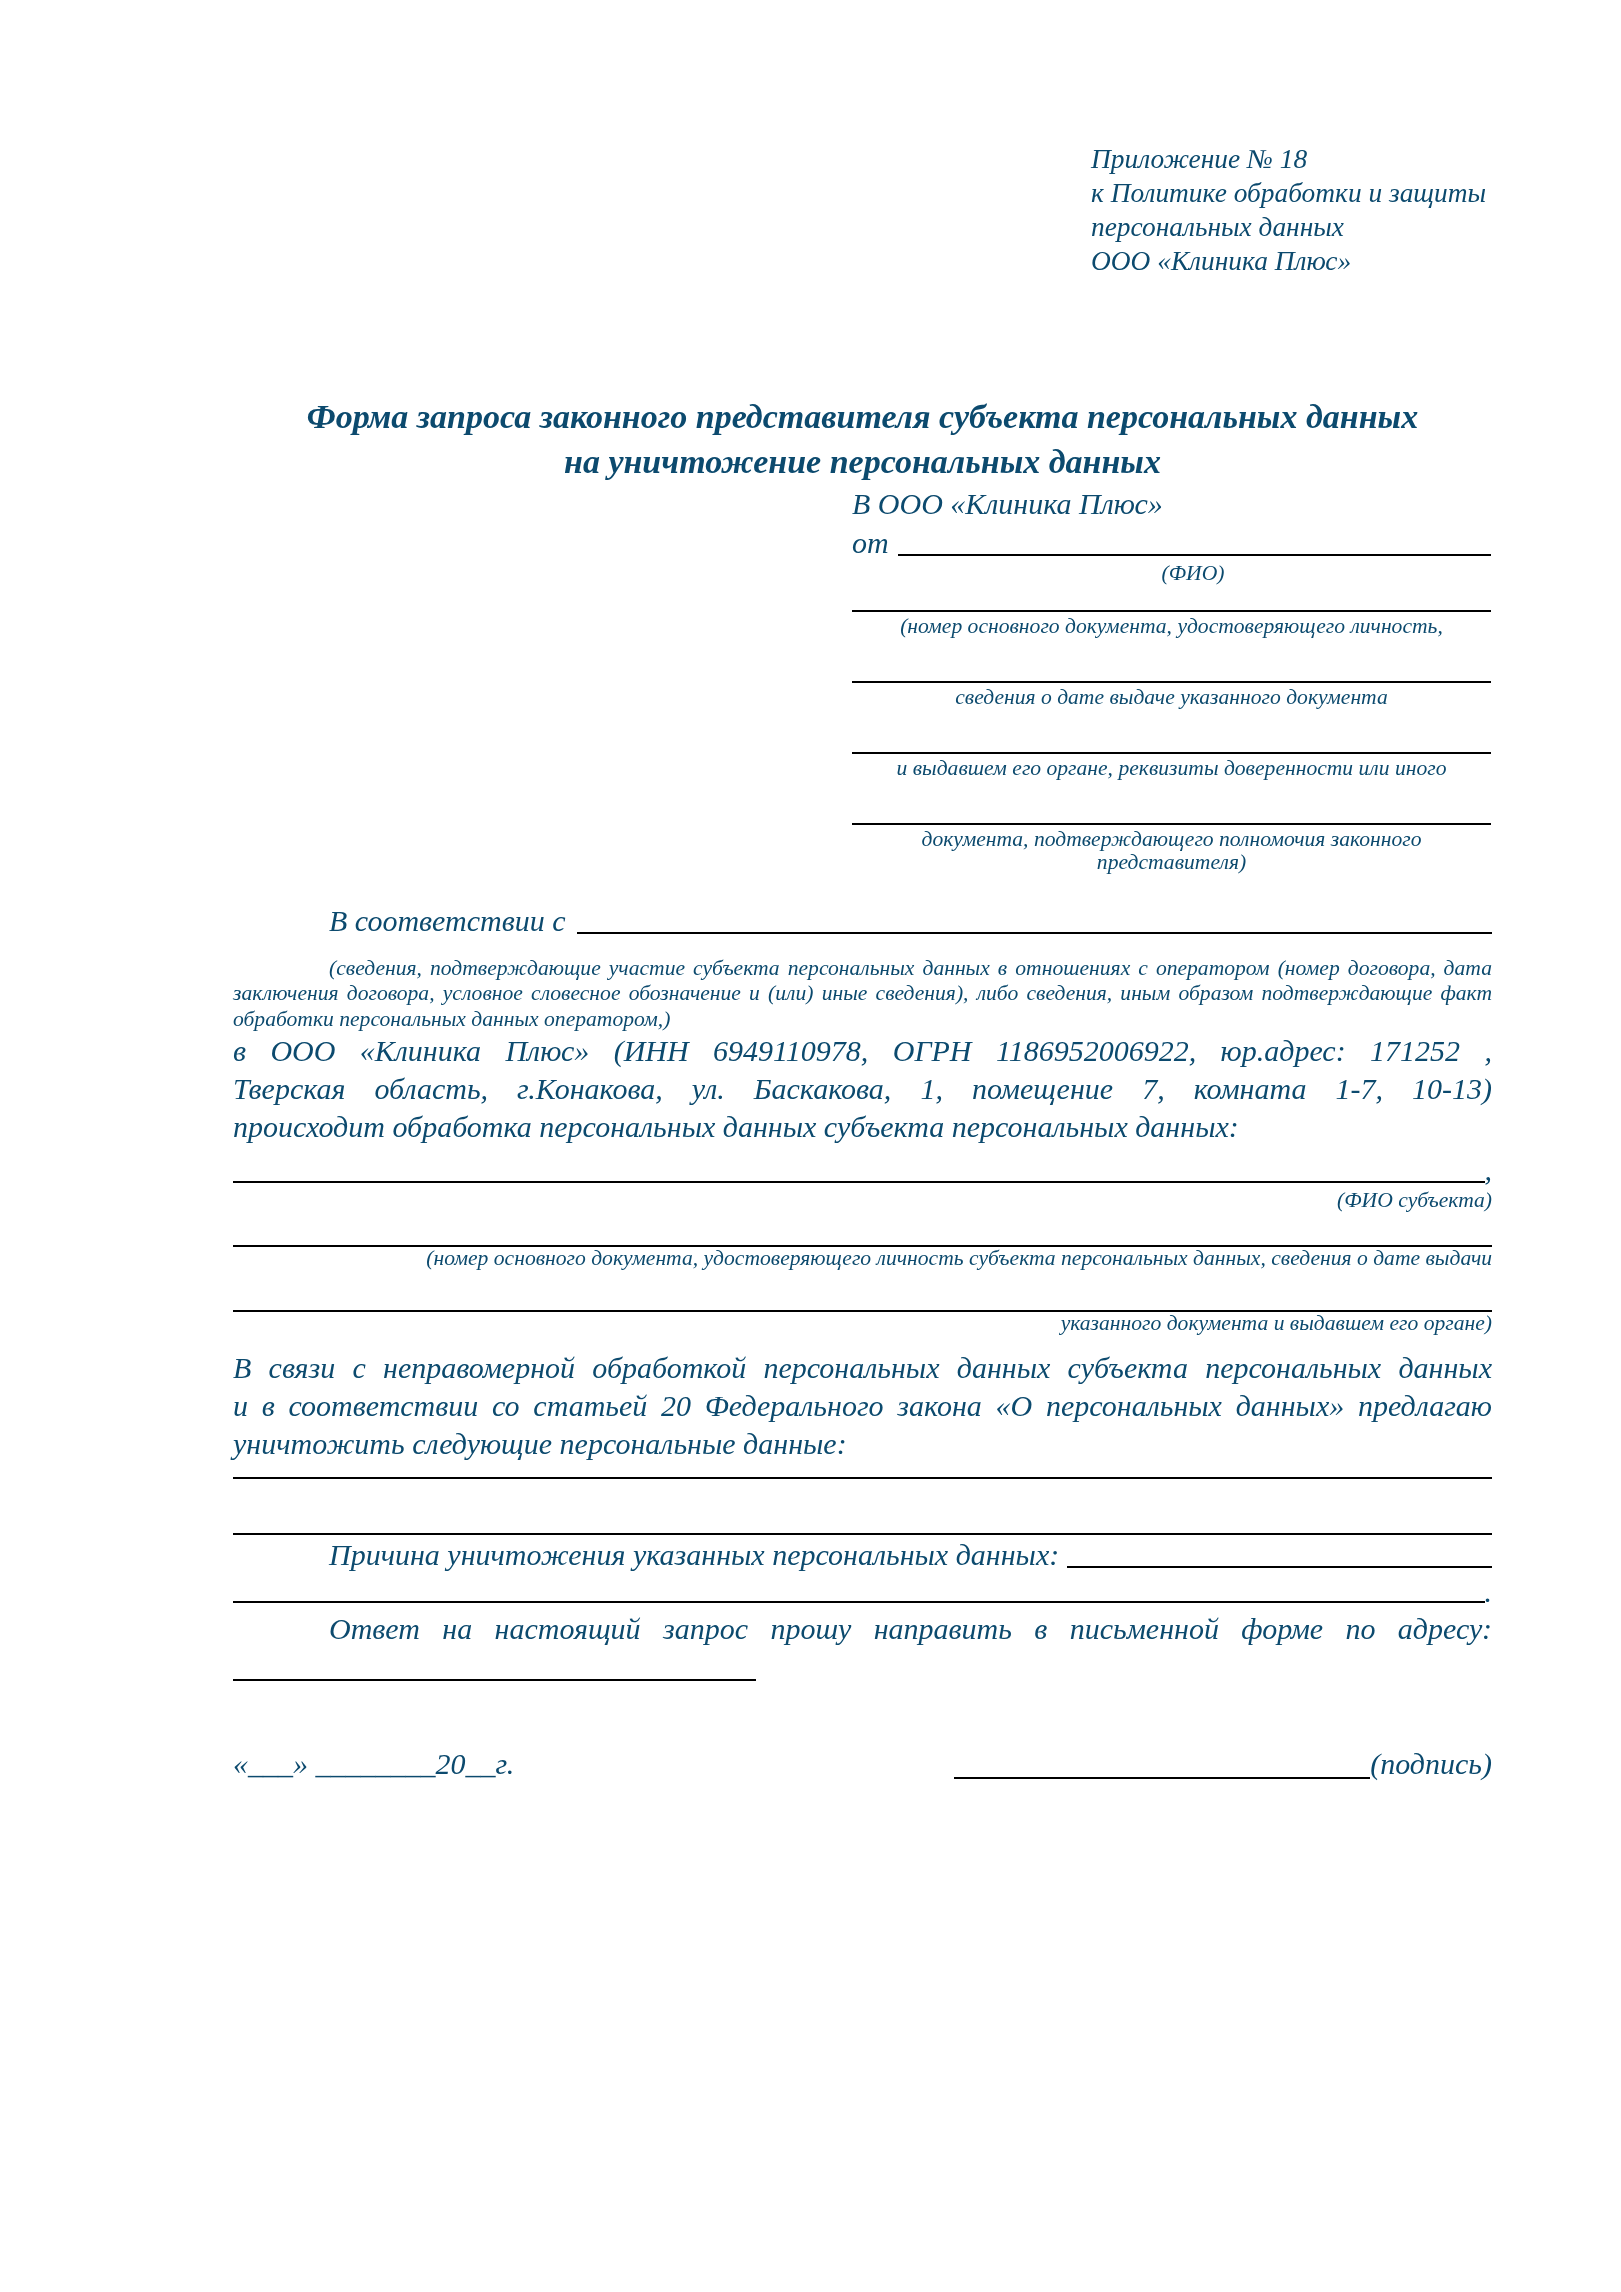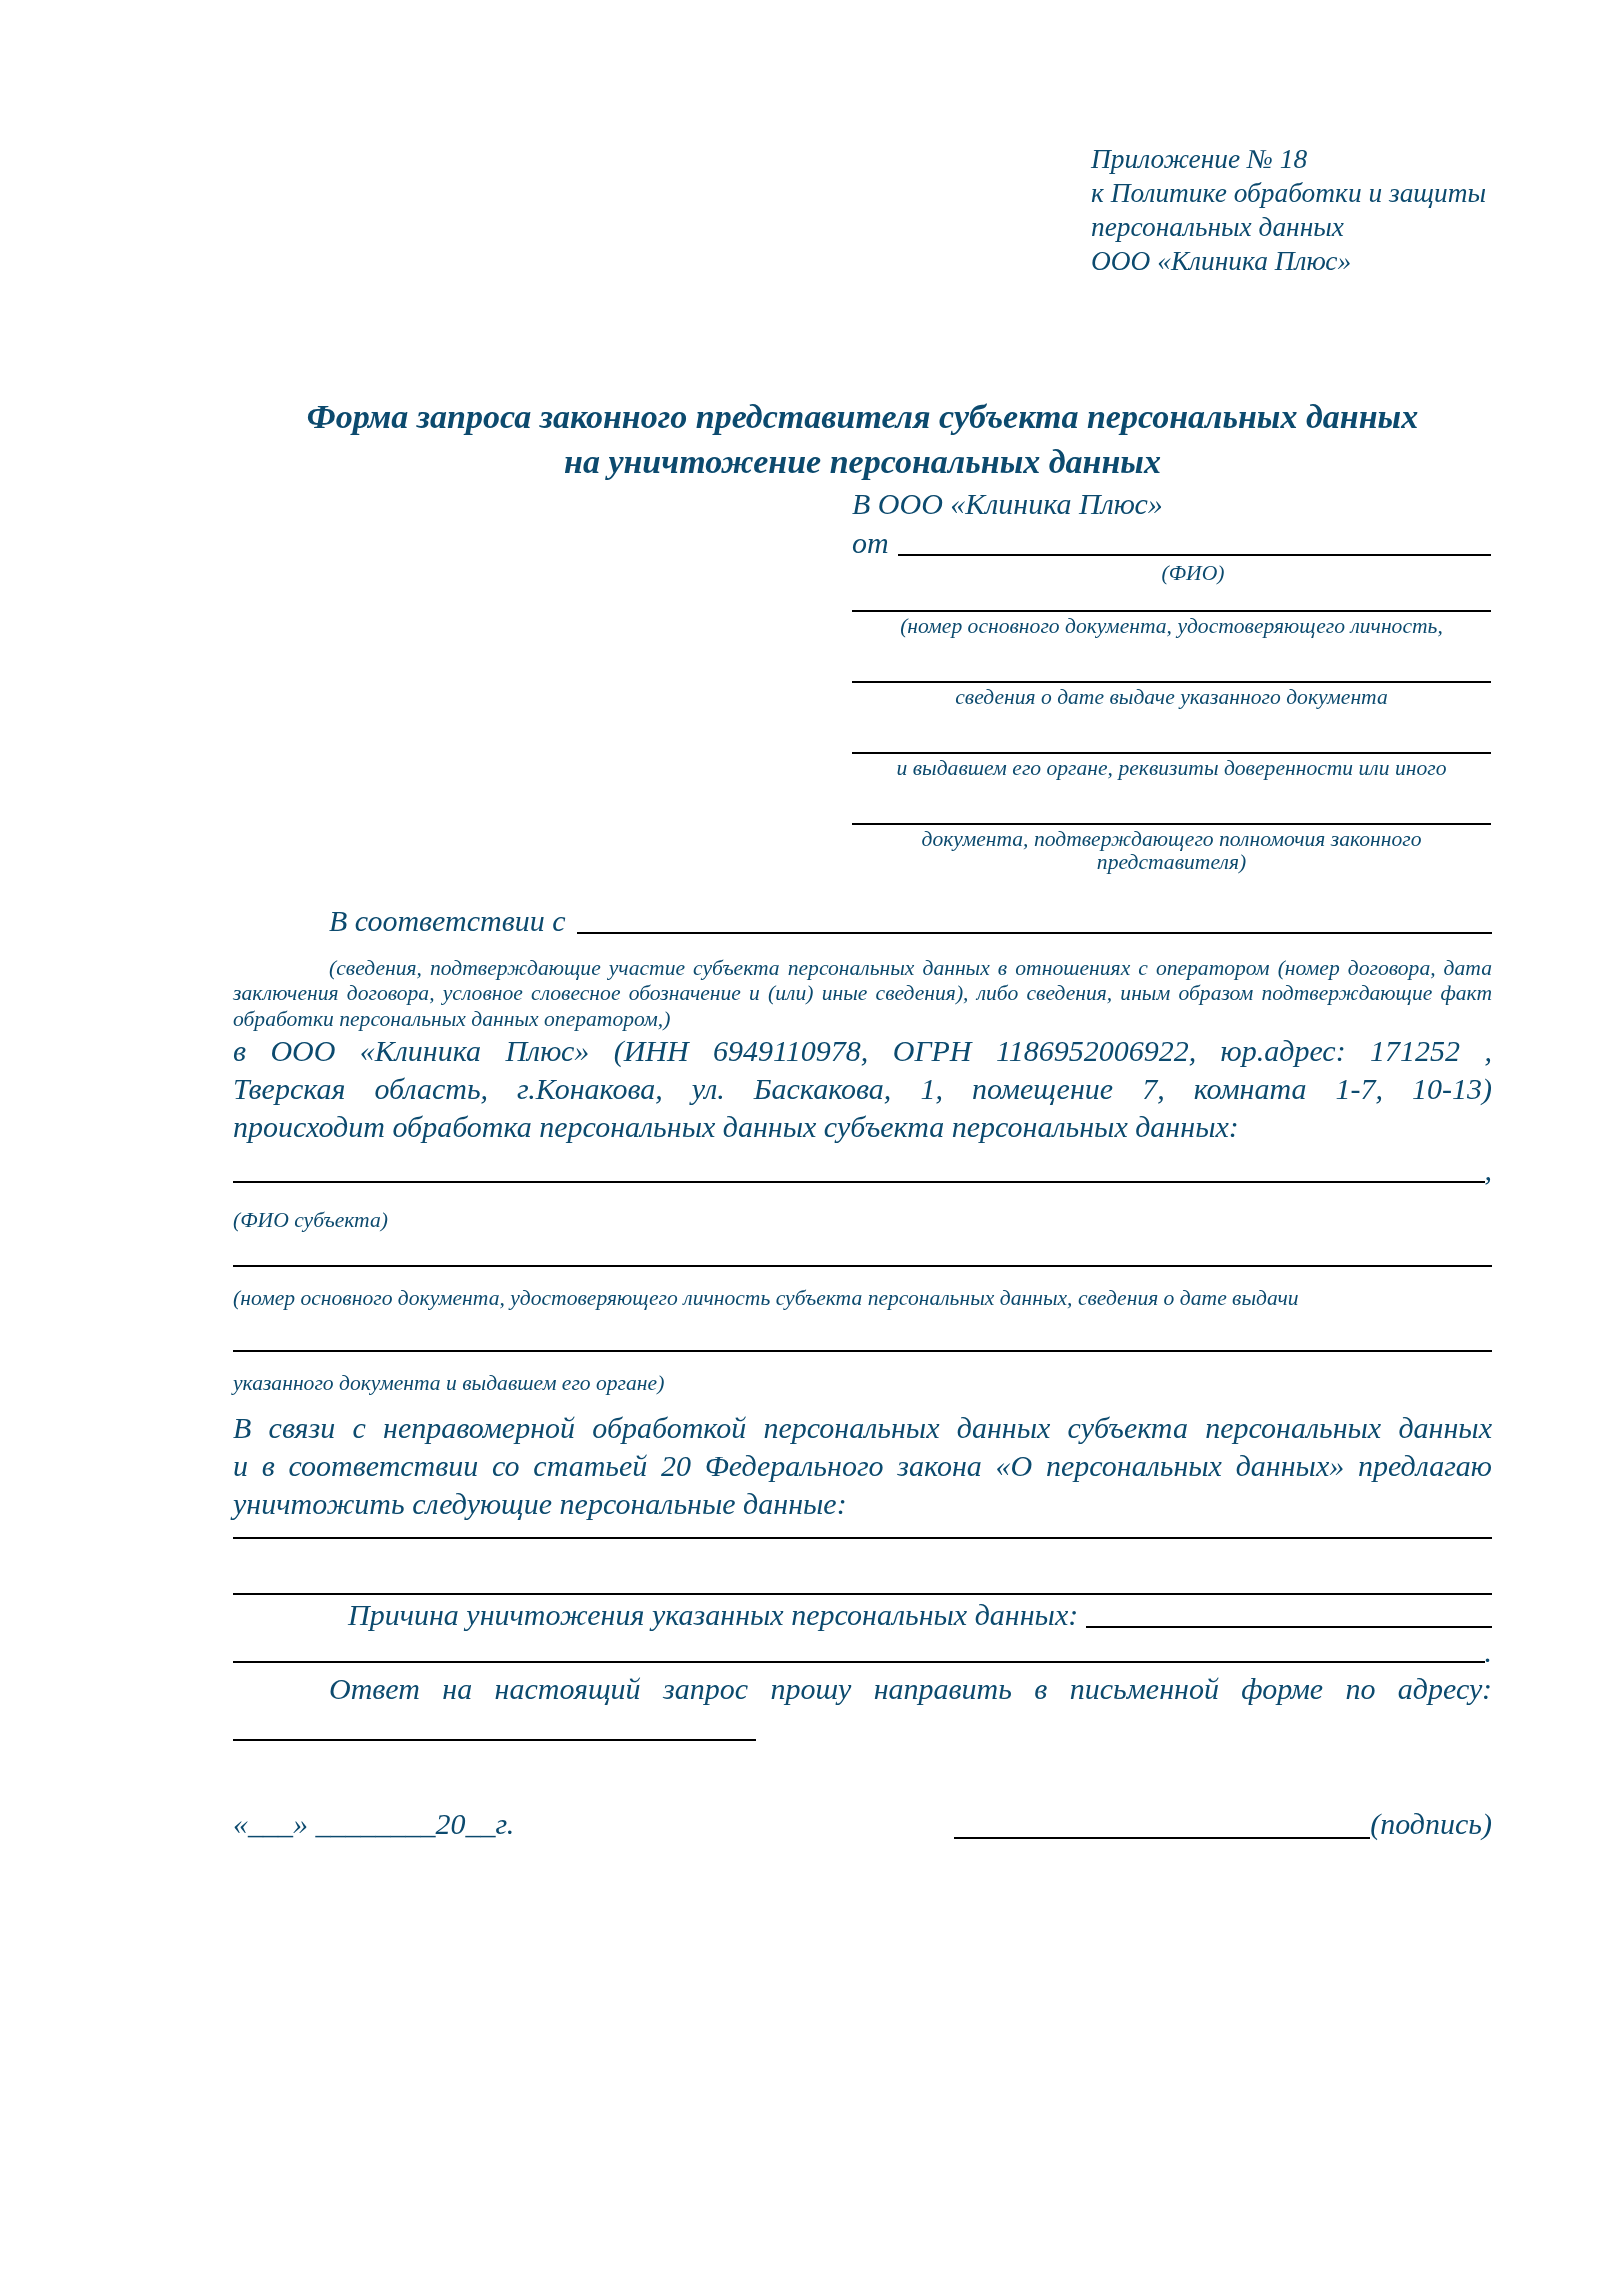--- a/index.html
+++ b/index.html
@@ -95,35 +95,34 @@
 
   .rule-row { border-bottom: 2.9px solid #000; }
   .rr36 { height: 35px; }
   .rr42 { height: 41px; }
   .rr16 { height: 15.7px; }
   .rr57 { height: 56px; }
 
   .caption-wide {
     font-size: 21.6px;
     line-height: 23.5px;
-    text-align: left;
-    margin-top: 20px;
+    text-align: right;
   }
 
   .mt4 { margin-top: 3.9px; }
   .mt14 { margin-top: 13.7px; }
 
   .reason-row {
     display: flex;
     padding-left: 96px;
     font-size: 30px;
     line-height: 39px;
     height: 39px;
   }
-  .reason-row .label { white-space: nowrap; margin-left: 19px; }
+  .reason-row .label { white-space: nowrap; }
   .reason-row .fill { margin-left: 7.8px; }
 
   .reply-1 {
     font-size: 30px;
     line-height: 39px;
     text-indent: 96px;
     text-align: justify;
     text-align-last: justify;
   }
   .reply-2 {

